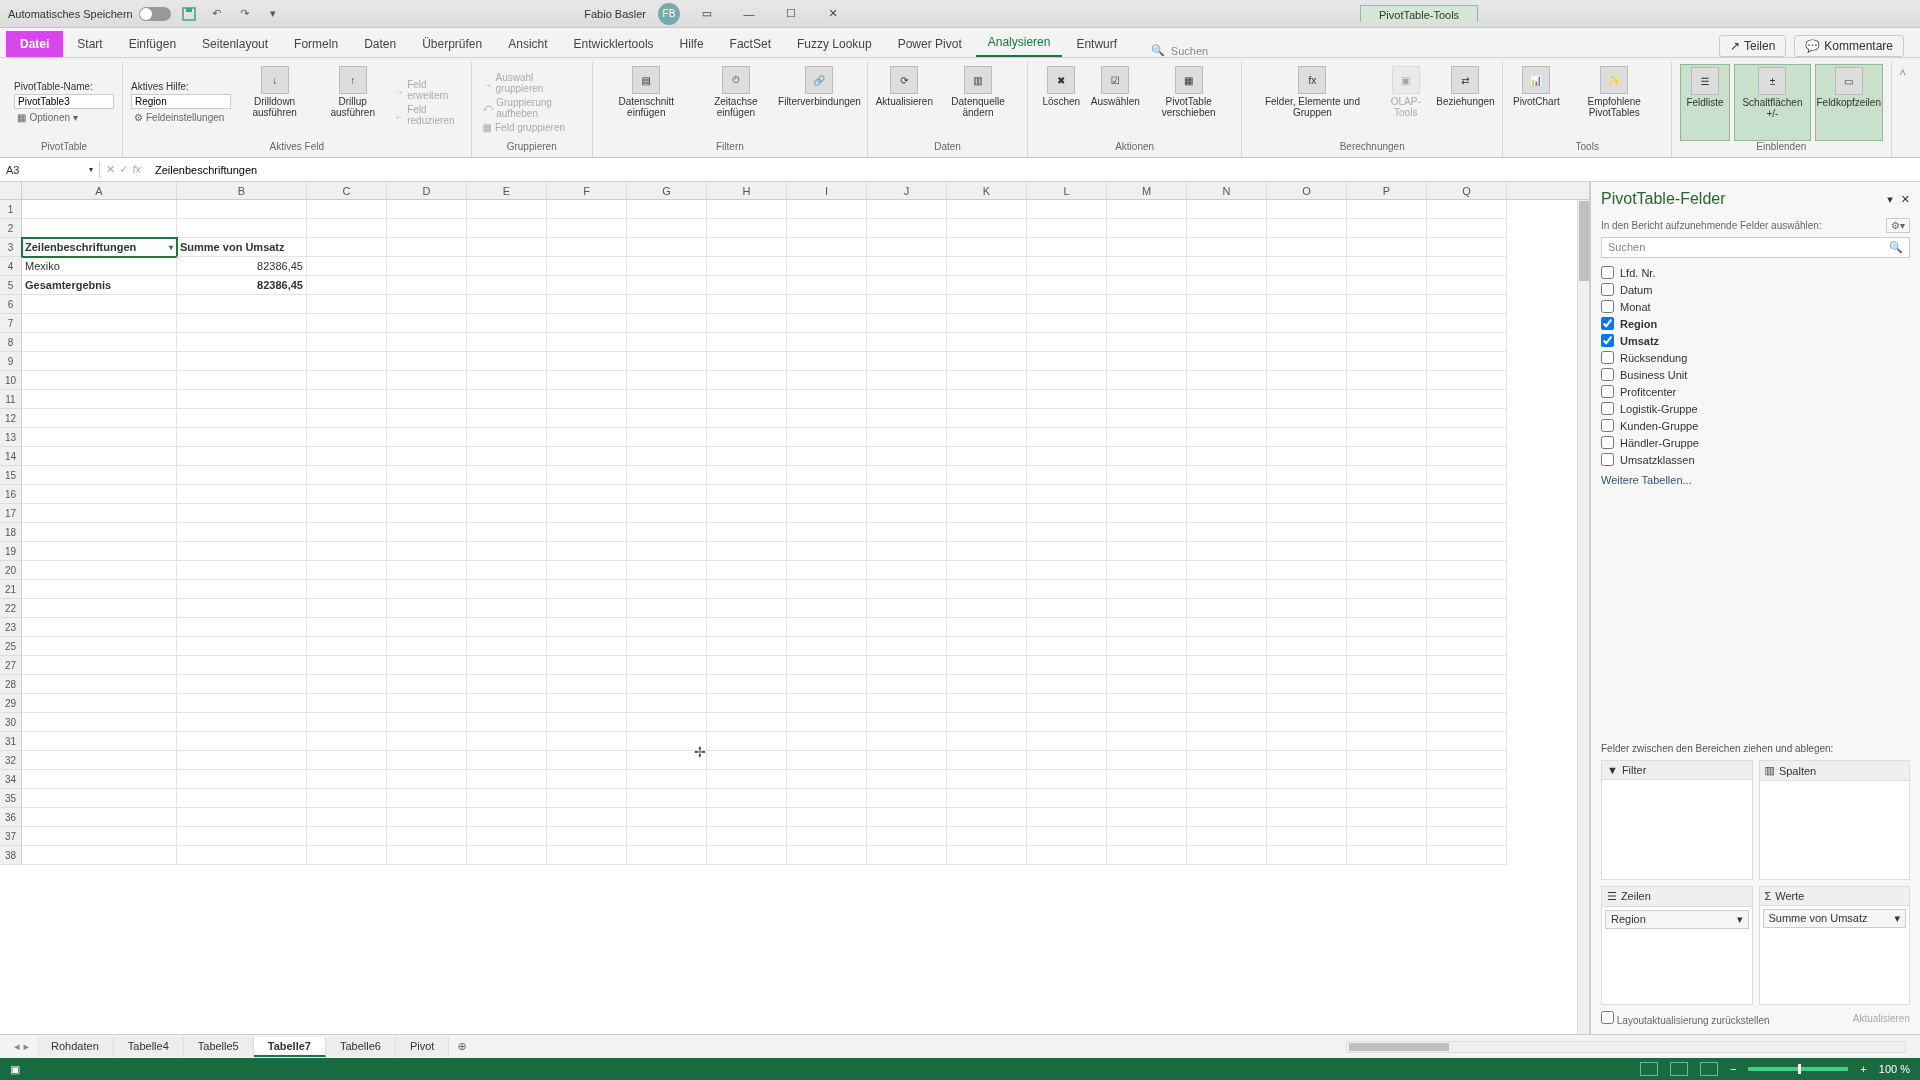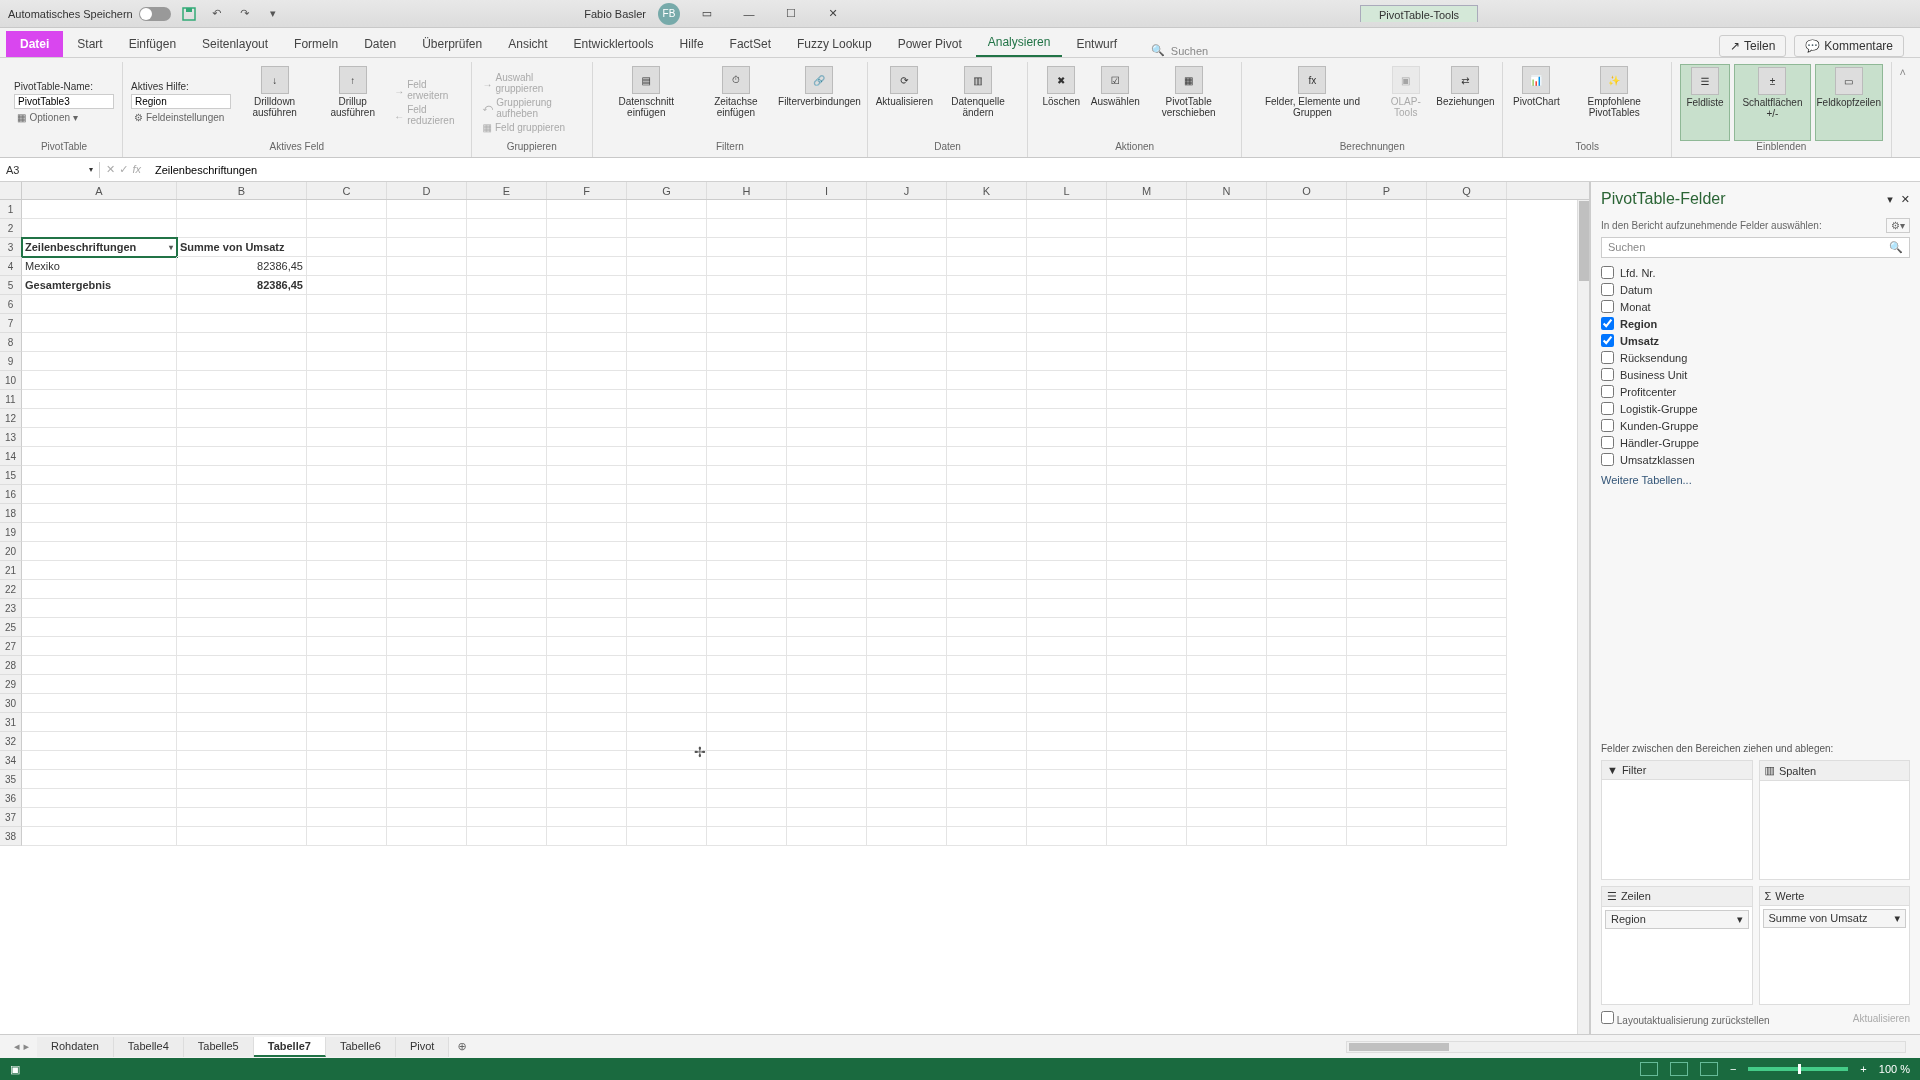--- a/index.html
+++ b/index.html
@@ -652,20 +652,40 @@
           <div class="cell" style="width: 80px;"></div>
           <div class="cell" style="width: 80px;"></div>
           <div class="cell" style="width: 80px;"></div>
           <div class="cell" style="width: 80px;"></div>
           <div class="cell" style="width: 80px;"></div>
           <div class="cell" style="width: 80px;"></div>
           <div class="cell" style="width: 80px;"></div>
           <div class="cell" style="width: 80px;"></div>
         </div>
         <div class="row">
+          <div class="rh">17</div>
+          <div class="cell" style="width: 155px;"></div>
+          <div class="cell" style="width: 130px;"></div>
+          <div class="cell" style="width: 80px;"></div>
+          <div class="cell" style="width: 80px;"></div>
+          <div class="cell" style="width: 80px;"></div>
+          <div class="cell" style="width: 80px;"></div>
+          <div class="cell" style="width: 80px;"></div>
+          <div class="cell" style="width: 80px;"></div>
+          <div class="cell" style="width: 80px;"></div>
+          <div class="cell" style="width: 80px;"></div>
+          <div class="cell" style="width: 80px;"></div>
+          <div class="cell" style="width: 80px;"></div>
+          <div class="cell" style="width: 80px;"></div>
+          <div class="cell" style="width: 80px;"></div>
+          <div class="cell" style="width: 80px;"></div>
+          <div class="cell" style="width: 80px;"></div>
+          <div class="cell" style="width: 80px;"></div>
+        </div>
+        <div class="row">
           <div class="rh">18</div>
           <div class="cell" style="width: 155px;"></div>
           <div class="cell" style="width: 130px;"></div>
           <div class="cell" style="width: 80px;"></div>
           <div class="cell" style="width: 80px;"></div>
           <div class="cell" style="width: 80px;"></div>
           <div class="cell" style="width: 80px;"></div>
           <div class="cell" style="width: 80px;"></div>
           <div class="cell" style="width: 80px;"></div>
           <div class="cell" style="width: 80px;"></div>

